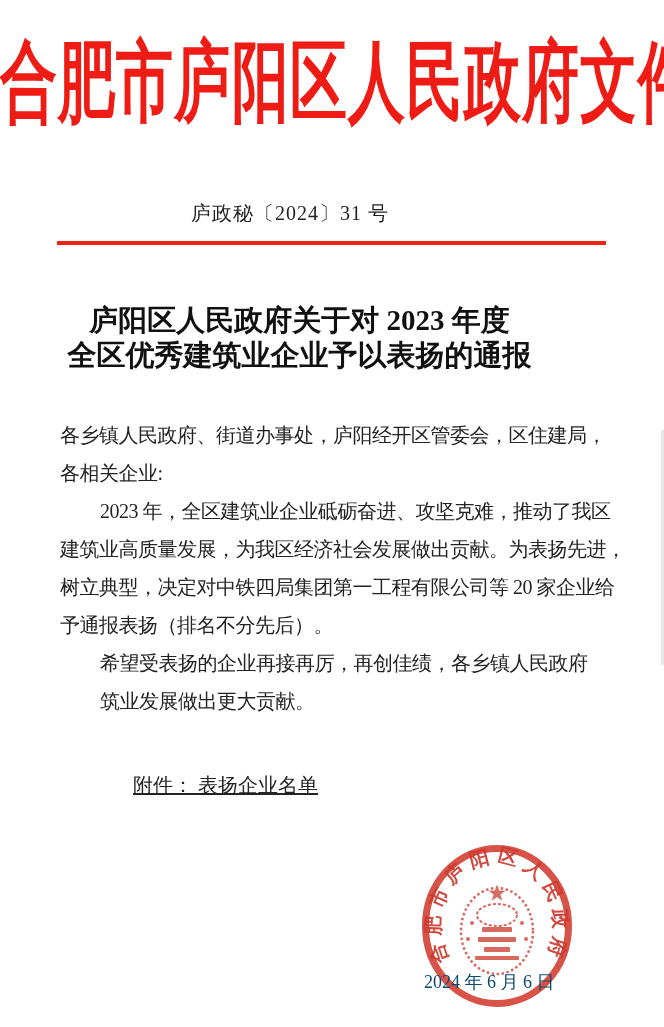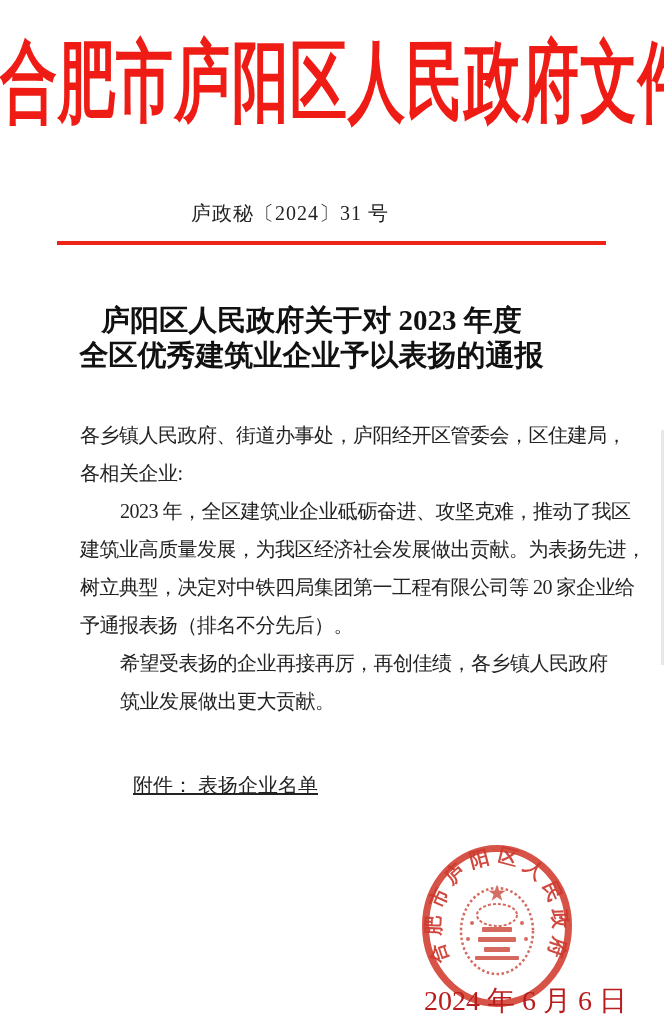--- a/index.html
+++ b/index.html
@@ -43,38 +43,37 @@
   .red-rule {
     position: absolute;
     left: 57px; top: 241px;
     width: 549px; height: 4px;
     background: #ee2318;
   }
 
   
   .doc-title {
     position: absolute;
-    left: 12px; top: 303px;
+    left: 0; top: 303px;
     width: 599px;
     text-align: center;
     font-size: 29px;
     font-weight: bold;
     line-height: 35px;
     color: #111;
   }
 
   
   .body-block {
     position: absolute;
     left: 60px; top: 416px;
     width: 552px;
     font-size: 20px;
     letter-spacing: -0.5px;
     color: #232323;
-    margin-left: 20px;
   }
   .bline {
     height: 38px;
     line-height: 38px;
     white-space: nowrap;
   }
   .bline.indent { text-indent: 2em; }
 
   .attachment-line {
     position: absolute;
@@ -90,24 +89,23 @@
   .seal {
     position: absolute;
     left: 420px; top: 843px;
     width: 155px; height: 166px;
   }
 
   
   .doc-date {
     position: absolute;
     left: 424px; top: 970px;
-    font-size: 28px;
-    color: #b91c1c;
+    font-size: 18px;
+    color: #0c4a6e;
     white-space: nowrap;
-    margin-top: 12px;
   }
 
   
   .scan-artifact {
     position: absolute;
     right: 0; top: 430px;
     width: 3px; height: 235px;
     background: #c9c9c9;
     opacity: 0.45;
   }

